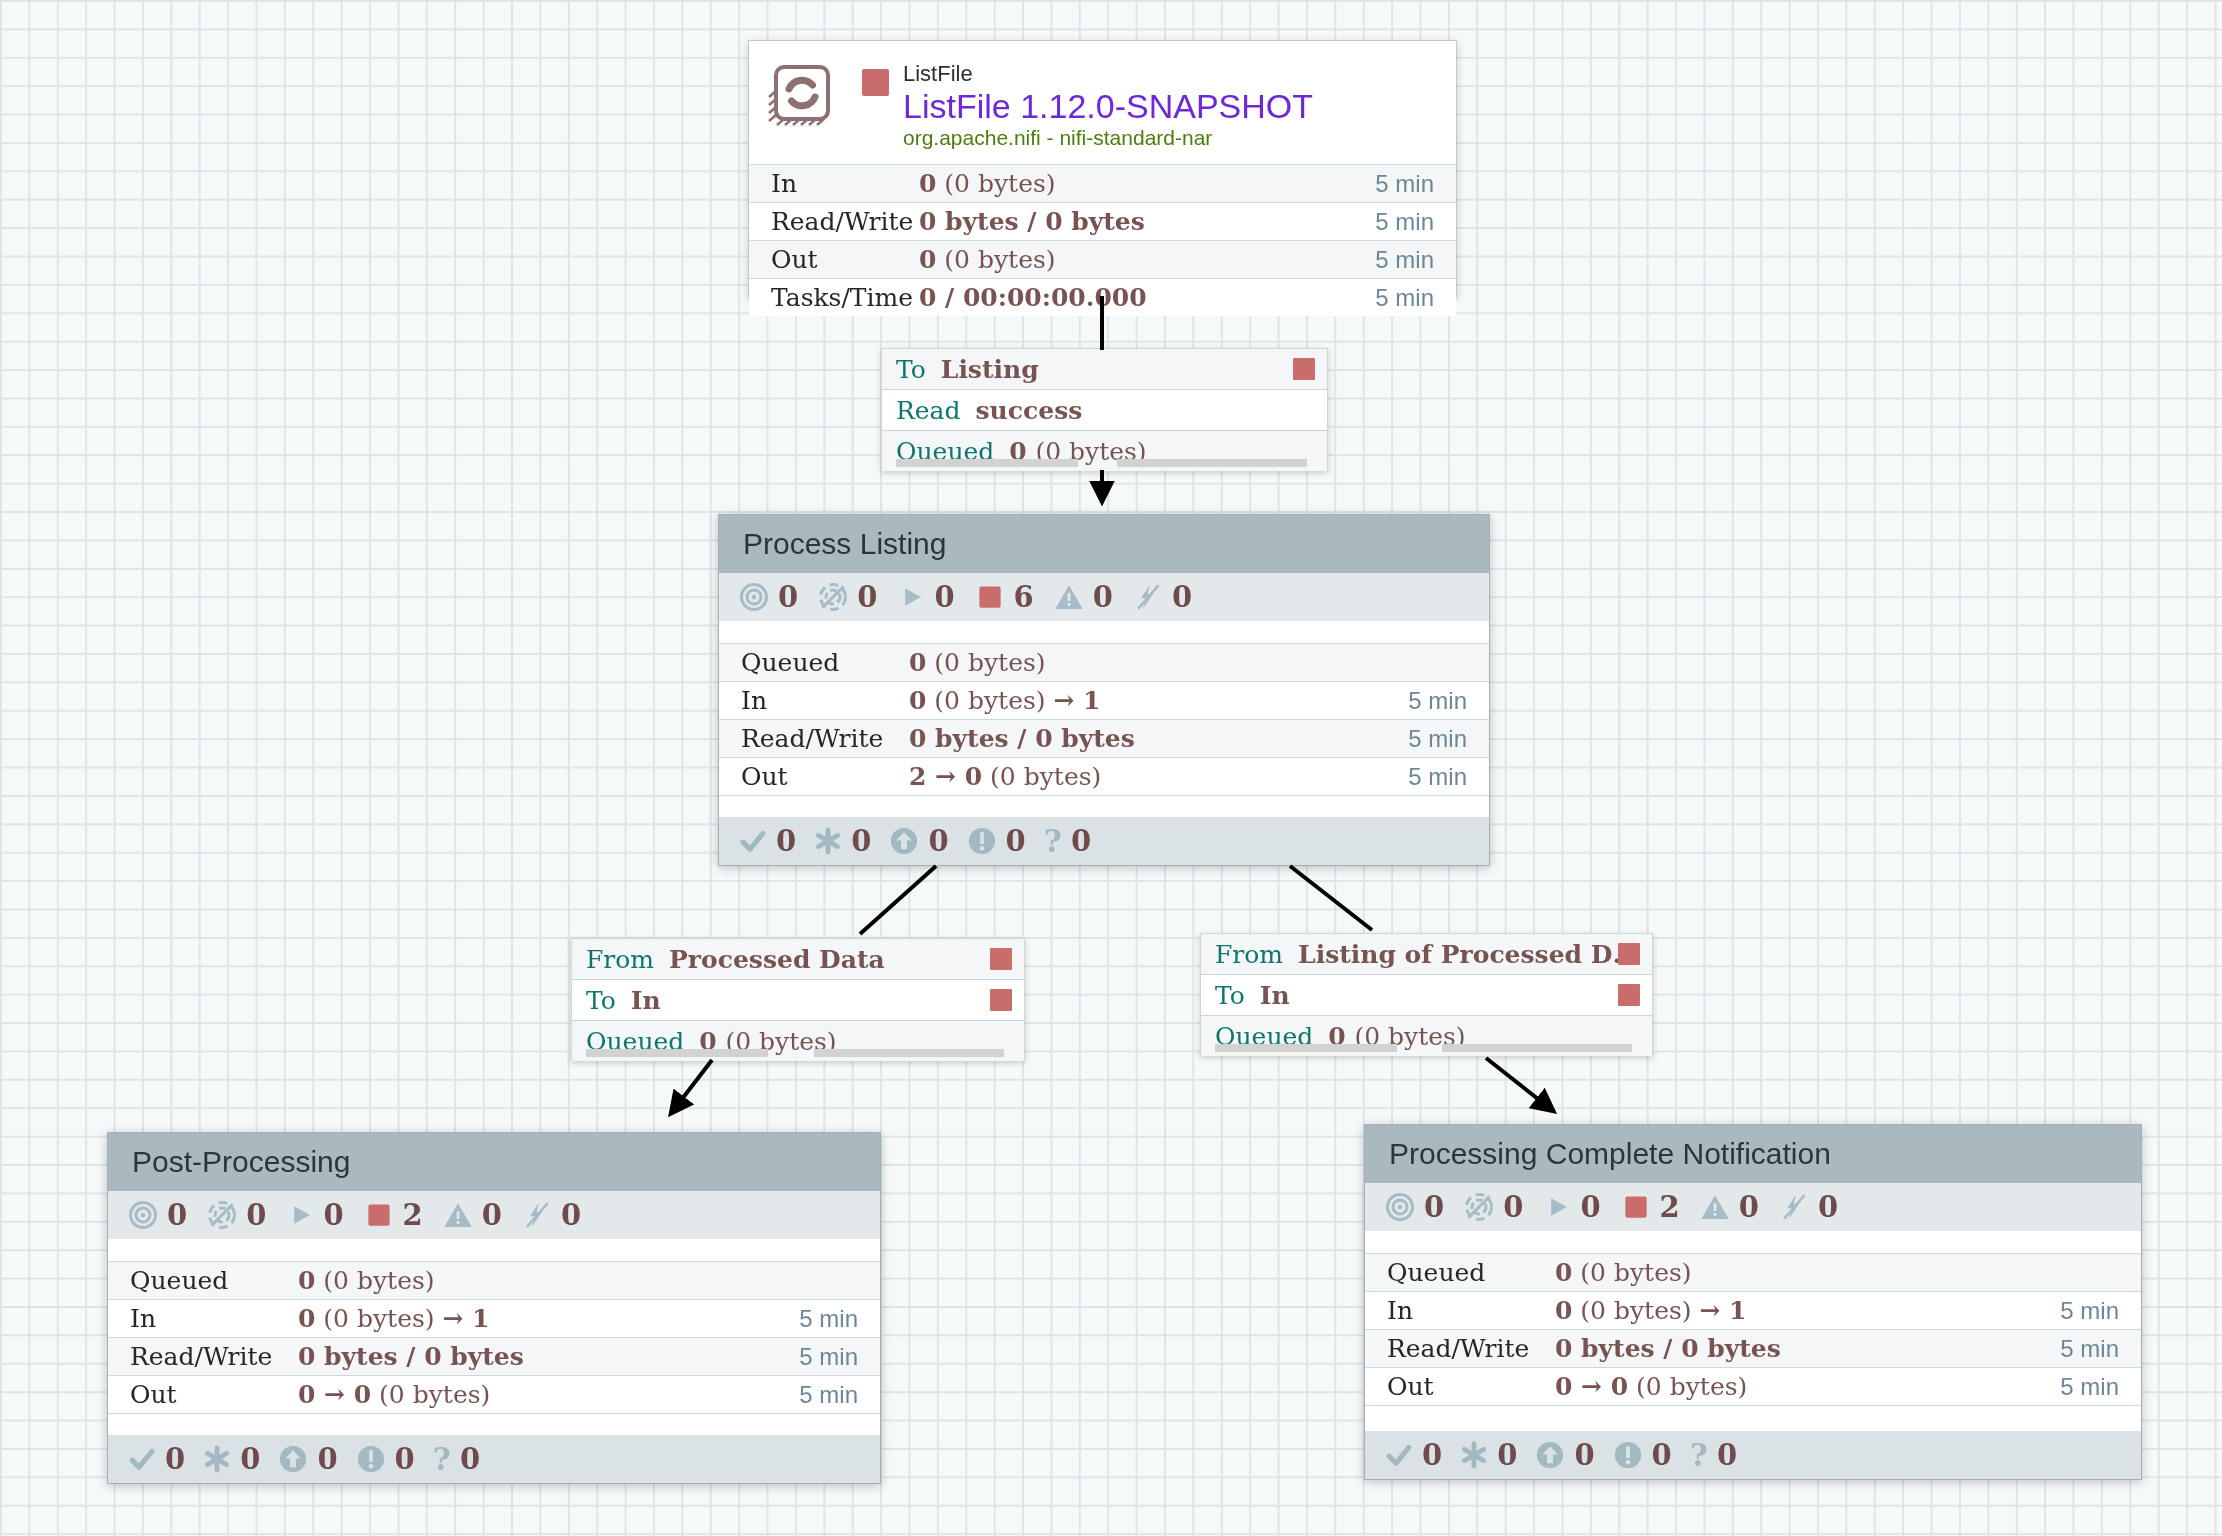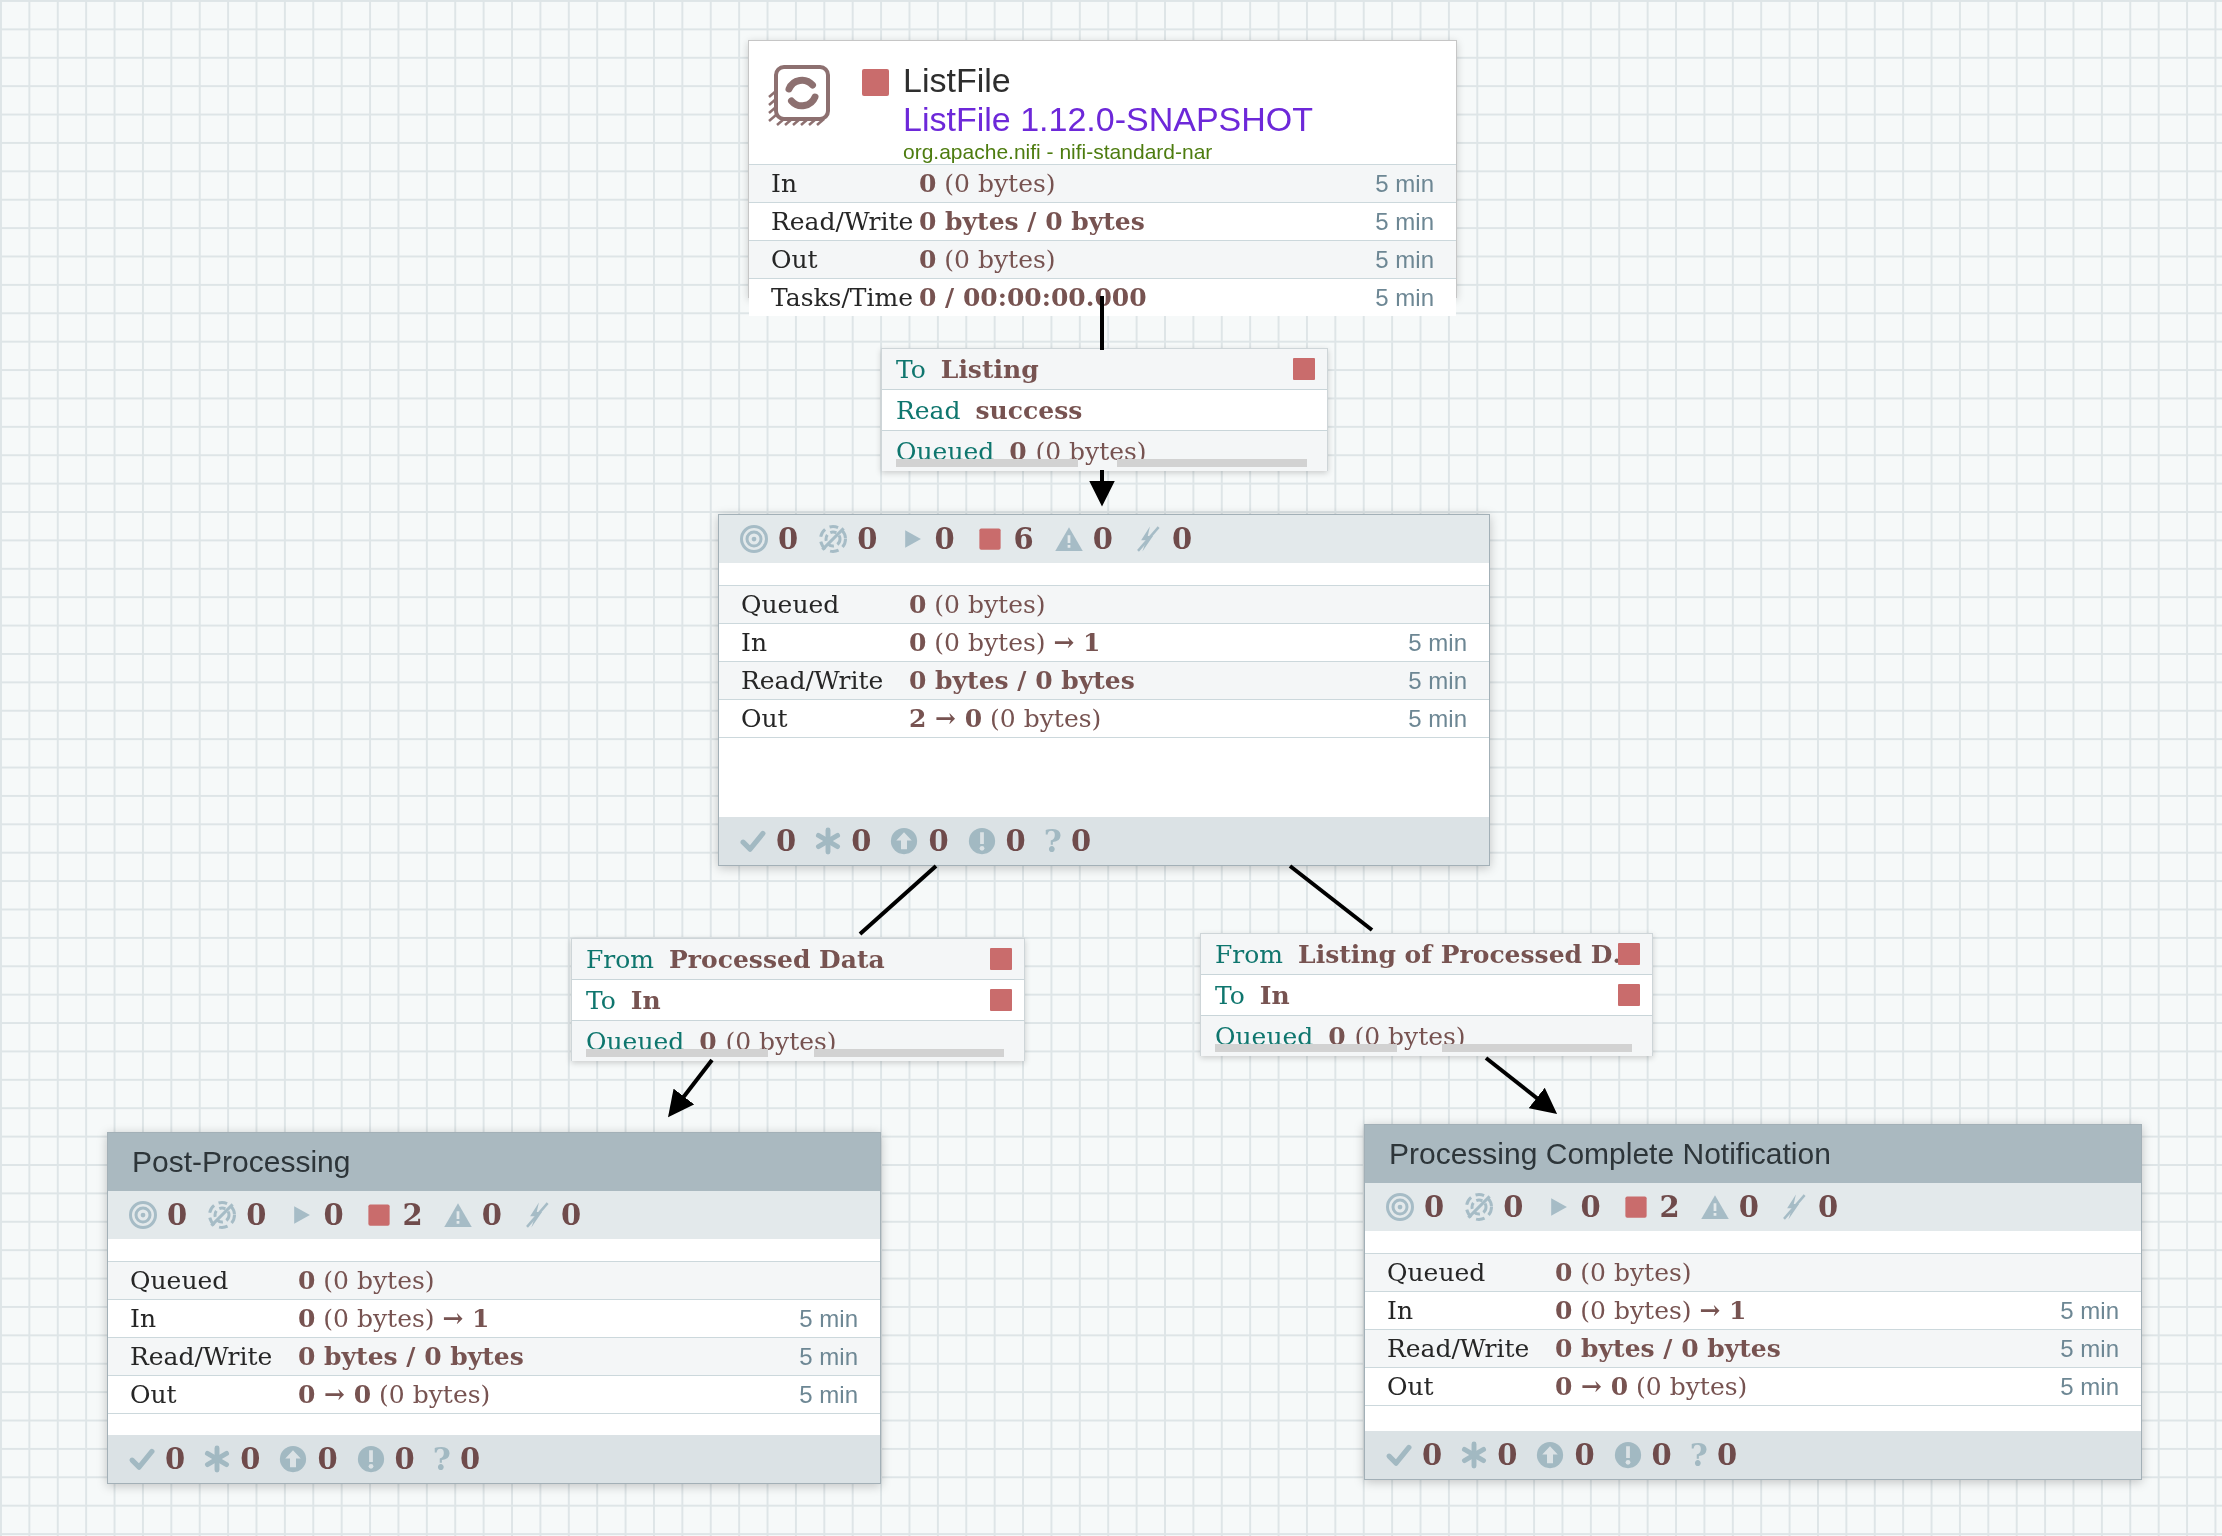--- a/index.html
+++ b/index.html
@@ -14,21 +14,21 @@
   }
   .node{position:absolute;box-sizing:border-box;z-index:10;}
   .wires{position:absolute;left:0;top:0;z-index:30;pointer-events:none;}
 
   
   .processor{background:#fff;border:1px solid #c6c6c6;box-shadow:0 2px 8px rgba(0,0,0,.18);}
   .proc-header{height:103px;display:flex;align-items:flex-start;padding:20px 0 0 15px;}
   .proc-icon{flex:0 0 auto;}
   .run-square{width:27px;height:27px;background:#c96c6c;border-radius:2px;margin:8px 0 0 28px;}
   .proc-titles{margin-left:14px;line-height:1.16;}
-  .proc-name{font-size:34px;color:#2e2e2e;}
+  .proc-name{font-size:22px;color:#2e2e2e;}
   .proc-type{font-size:34px;color:#6d28d9;}
   .proc-bundle{font-size:21px;color:#4d7c0f;}
 
   .stat-row{height:37px;display:flex;align-items:center;border-top:1px solid #ccd8dc;
             padding:0 22px;font-family:"DejaVu Serif",serif;font-size:25px;background:#fff;}
   .stat-row.odd{background:#f4f6f7;}
   .stat-label{width:148px;flex:0 0 auto;color:#262626;}
   .g .stat-label{width:168px;}
   .stat-value{flex:1;color:#775351;white-space:nowrap;}
   .stat-value .b{font-weight:bold;}
@@ -145,20 +145,23 @@
     </div>
     <div class="conn-row odd">
       <span class="ck">Queued</span>
       <span class="cv"><span class="b">0 </span><span class="n">(0 bytes)</span></span>
       <span class="qbar qbar-l"></span>
       <span class="qbar qbar-r"></span>
     </div>
   </div>
 
   <div class="node group g" style="left:718px;top:514px;width:772px;height:352px;">
+    <div class="group-header">
+      <span>Process Listing</span>
+    </div>
     <div class="badge-row">
       <span class="badge">
         <svg width="30" height="30" viewBox="0 0 24 24">
             <circle class="st" cx="12" cy="12" r="10" stroke-width="2.4"></circle>
             <circle class="st" cx="12" cy="12" r="5.6" stroke-width="2.4"></circle>
             <circle cx="12" cy="12" r="1.9" fill="currentColor"></circle>
           </svg>
         <span class="cnt">0</span>
       </span>
       <span class="badge">

